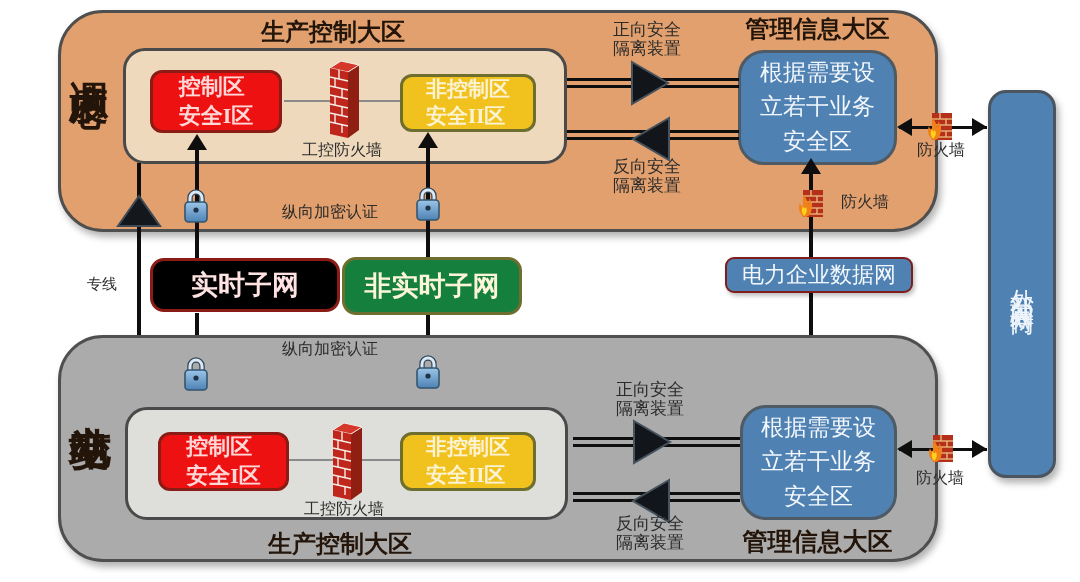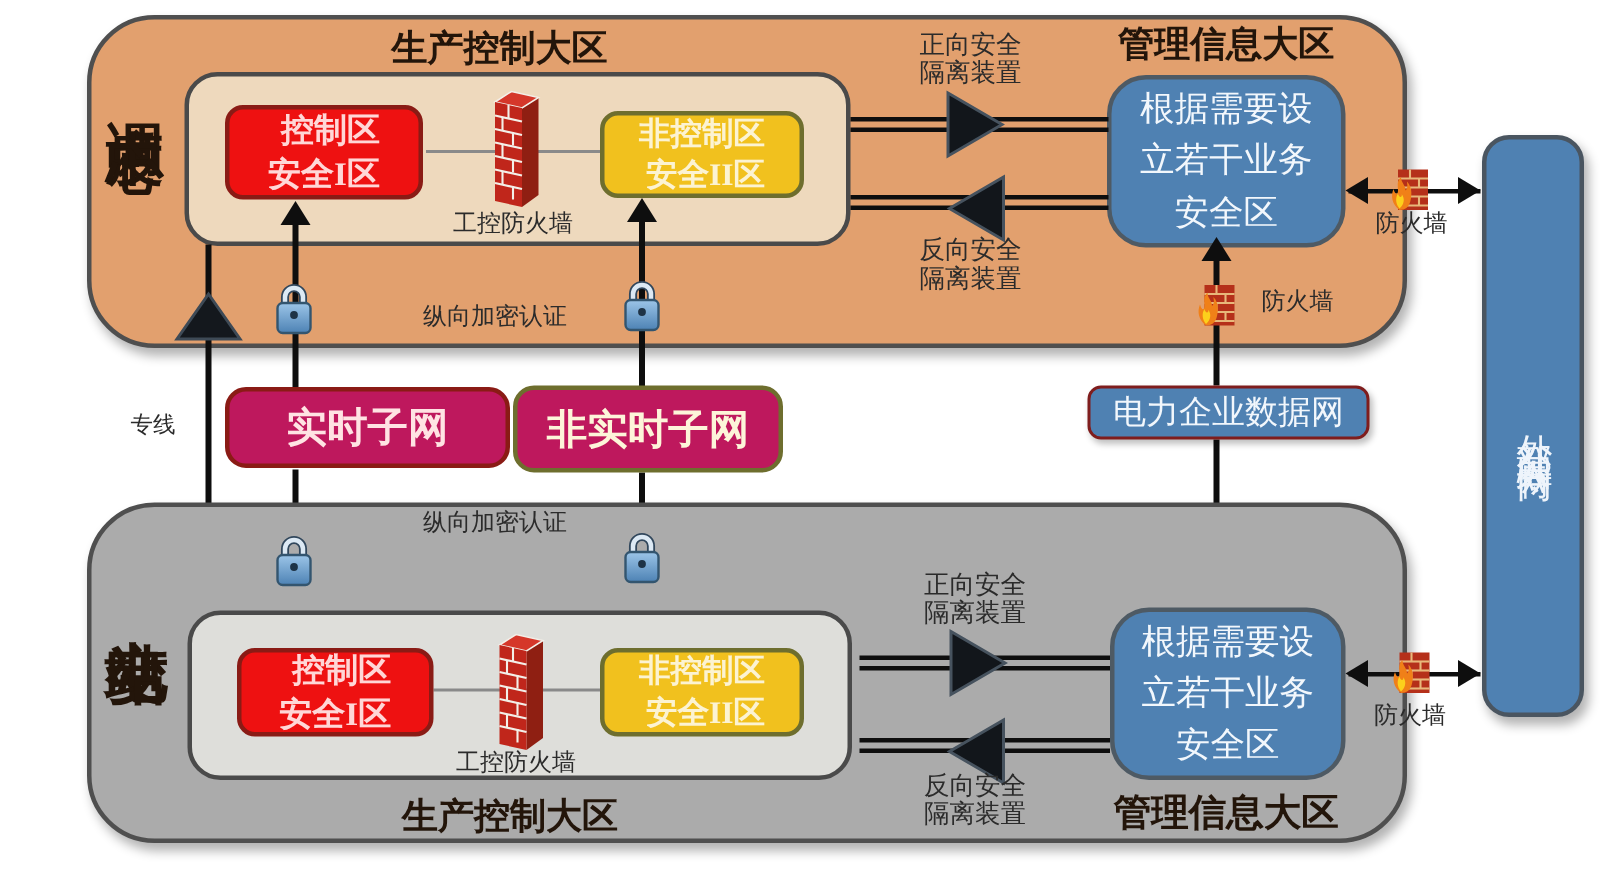--- a/index.html
+++ b/index.html
@@ -2,21 +2,21 @@
 <html><head>
 <meta charset="utf-8">
 <style>
   html,body{margin:0;padding:0;background:#ffffff;}
   #stage{position:relative;width:1080px;height:582px;background:#ffffff;overflow:hidden;
          font-family:"Liberation Serif","DejaVu Serif",serif;}
   .abs{position:absolute;box-sizing:border-box;}
   .zone{border:3px solid #4f4f4f;border-radius:45px;box-shadow:3px 5px 7px rgba(0,0,0,.30);}
   .inner{border:3px solid #4a4a4a;border-radius:22px;}
   .cbox{border-radius:12px;display:flex;align-items:center;justify-content:center;
-        text-align:right;white-space:pre-line;font-weight:bold;}
+        text-align:left;white-space:pre-line;font-weight:bold;}
   .bluebox{background:#4f81b2;color:#f2f7fc;display:flex;align-items:center;justify-content:center;
         text-align:center;white-space:pre-line;}
   .title{font-weight:bold;color:#23150a;text-align:center;}
   .vtitle{writing-mode:vertical-rl;text-orientation:upright;font-weight:bold;color:#23150a;}
   .lbl{color:#2b2b2b;font-size:16px;text-align:center;white-space:pre-line;line-height:1.1;}
   .vline{background:#0e0e0e;width:4px;}
   .hline{background:#0e0e0e;height:3px;}
   .dline{border-top:3px solid #0e0e0e;border-bottom:3px solid #0e0e0e;background:transparent;}
   .ah-up{width:0;height:0;border-left:10px solid transparent;border-right:10px solid transparent;border-bottom:16px solid #0e0e0e;}
   .ah-down{width:0;height:0;border-left:10px solid transparent;border-right:10px solid transparent;border-top:16px solid #0e0e0e;}
@@ -156,22 +156,22 @@
   <div class="abs ah-down" style="left:418px;top:413px;"></div>
 
   <div class="abs lbl" style="left:274px;top:203px;width:112px;">纵向加密认证</div>
   <svg class="abs" style="left:182px;top:187px;" width="28" height="38">
       <use href="#sym-lock"></use>
     </svg>
   <svg class="abs" style="left:414px;top:185px;" width="28" height="38">
       <use href="#sym-lock"></use>
     </svg>
 
-  <div class="abs cbox" style="left:150px;top:258px;width:190px;height:54px;background:#be185d;border:3px solid #8a1b15;border-radius:14px;color:#ffe3e3;font-size:27px;">实时子网</div>
-  <div class="abs cbox" style="left:342px;top:257px;width:180px;height:58px;background:#be185d;border:3px solid #6e6e2e;border-radius:14px;color:#fdf5d9;font-size:27px;">非实时子网</div>
+  <div class="abs cbox" style="left:150px;top:258px;width:190px;height:54px;background:#000000;border:3px solid #8a1b15;border-radius:14px;color:#ffe3e3;font-size:27px;">实时子网</div>
+  <div class="abs cbox" style="left:342px;top:257px;width:180px;height:58px;background:#15803d;border:3px solid #6e6e2e;border-radius:14px;color:#fdf5d9;font-size:27px;">非实时子网</div>
 
   <div class="abs vline" style="left:809px;top:293px;height:100px;"></div>
   <div class="abs ah-down" style="left:801px;top:390px;"></div>
   <div class="abs bluebox" style="left:725px;top:257px;width:188px;height:36px;border:2px solid #7f1d1d;border-radius:9px;font-size:22px;box-shadow:2px 3px 4px rgba(0,0,0,.25);">电力企业数据网</div>
   <svg class="abs" style="left:796px;top:339px;" width="28" height="30">
       <use href="#sym-fwall"></use>
     </svg>
   <div class="abs lbl" style="left:838px;top:345px;width:54px;">防火墙</div>
 
   <div class="abs zone" style="left:58px;top:335px;width:880px;height:227px;background:#ababab;"></div>

